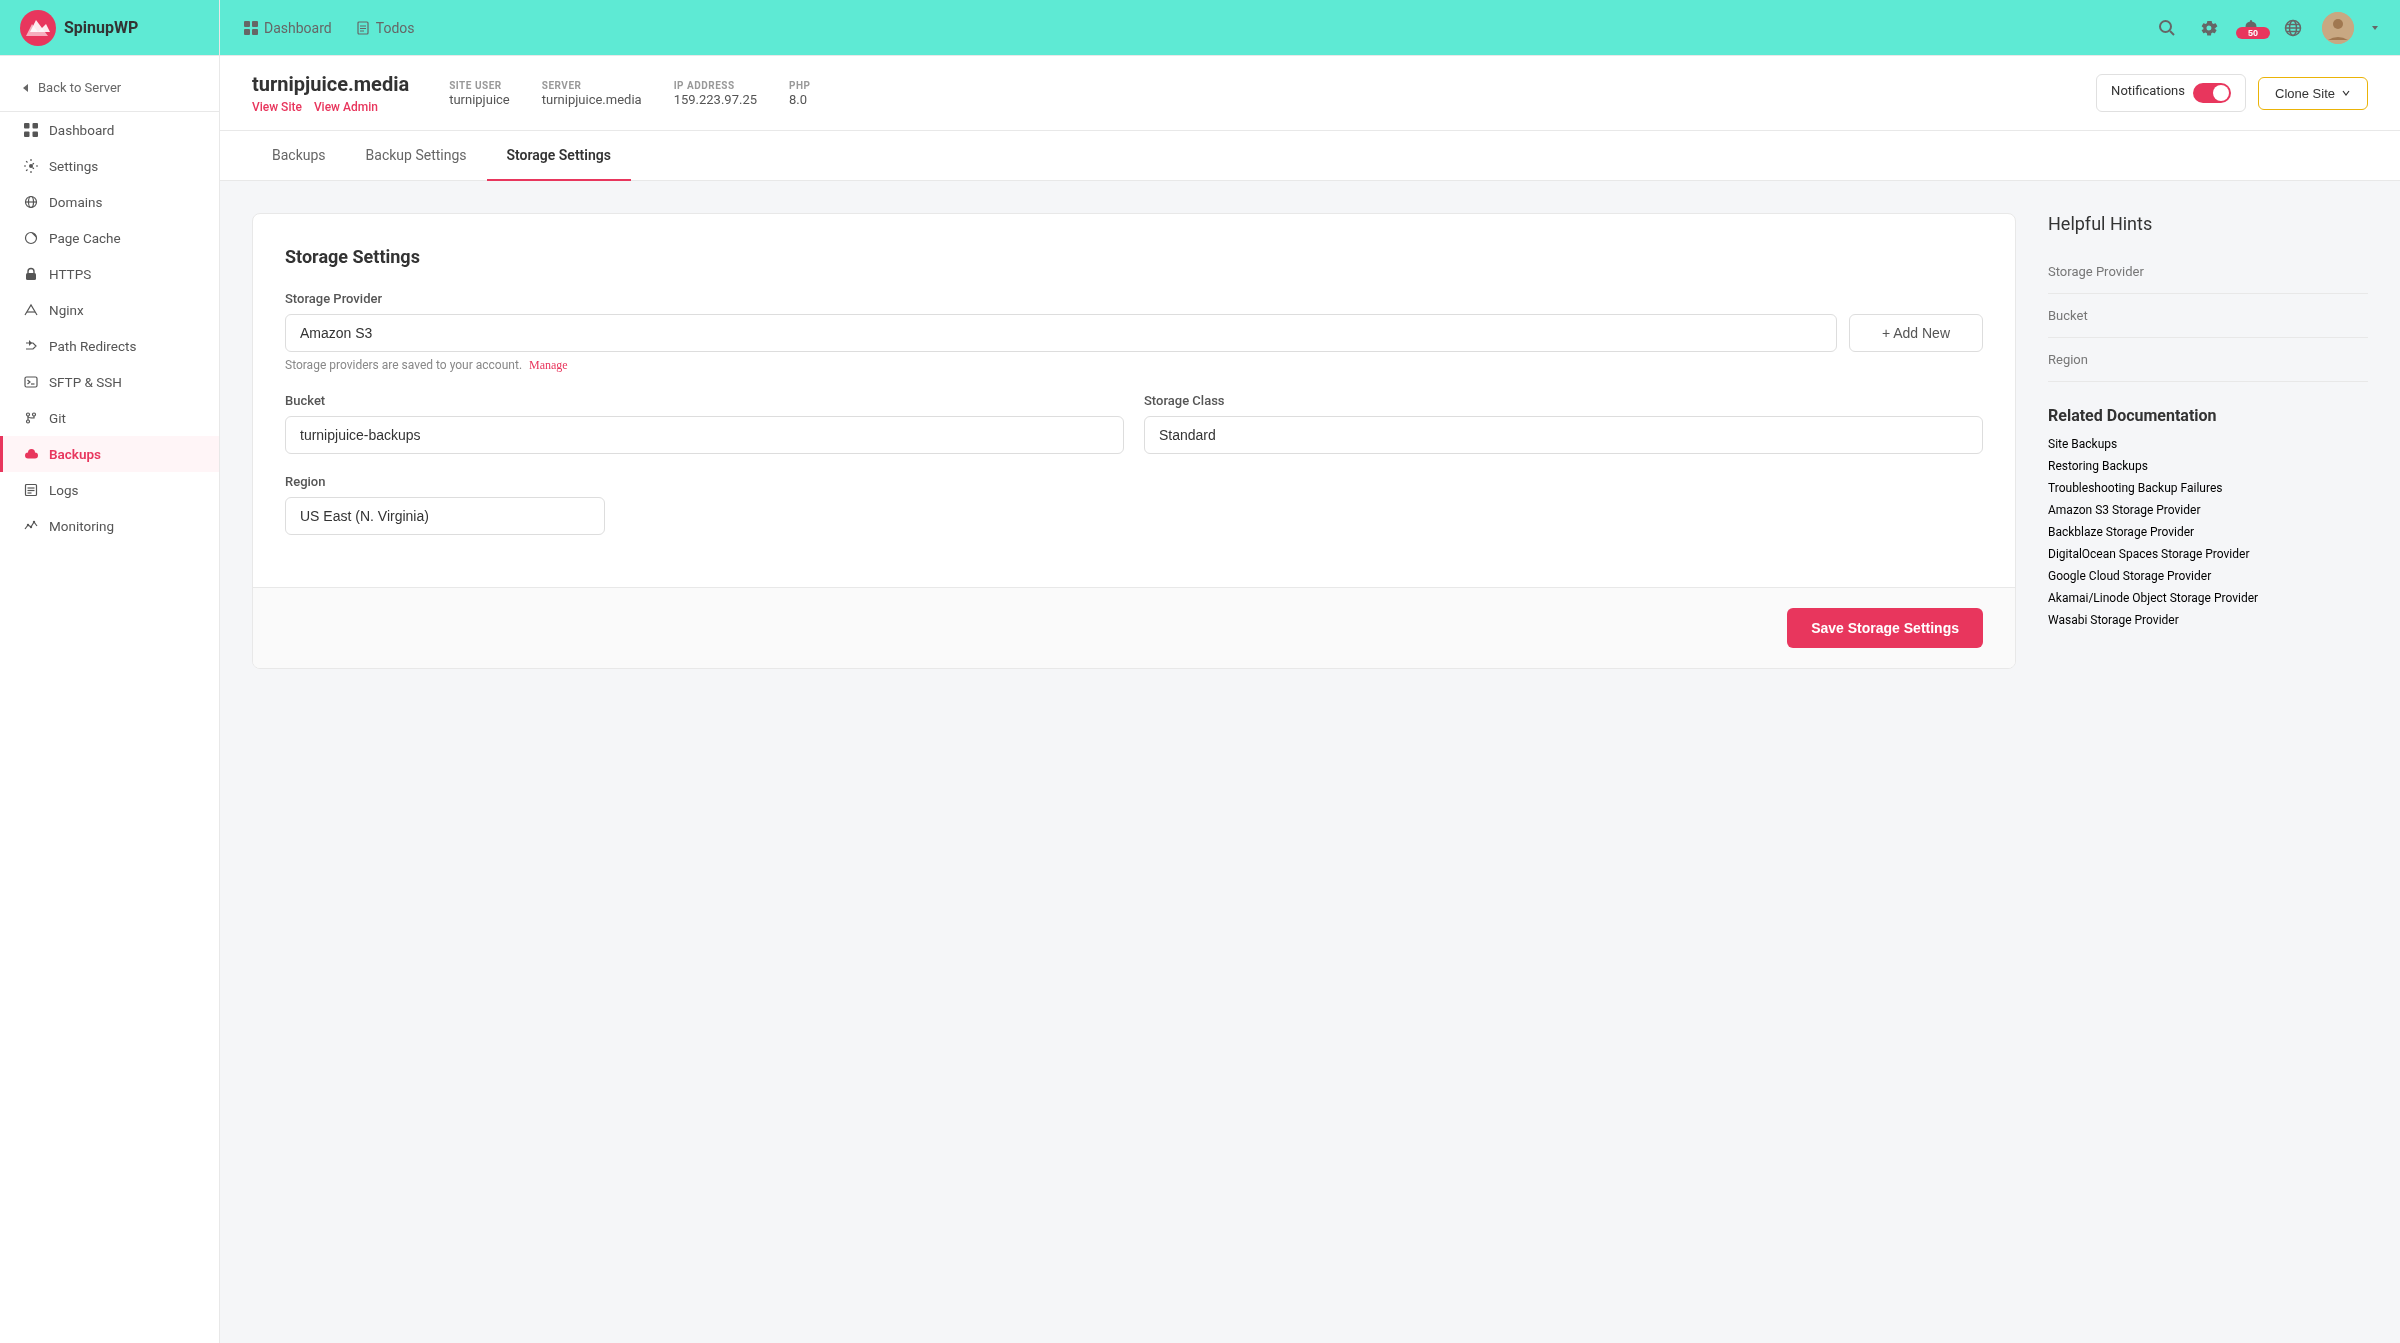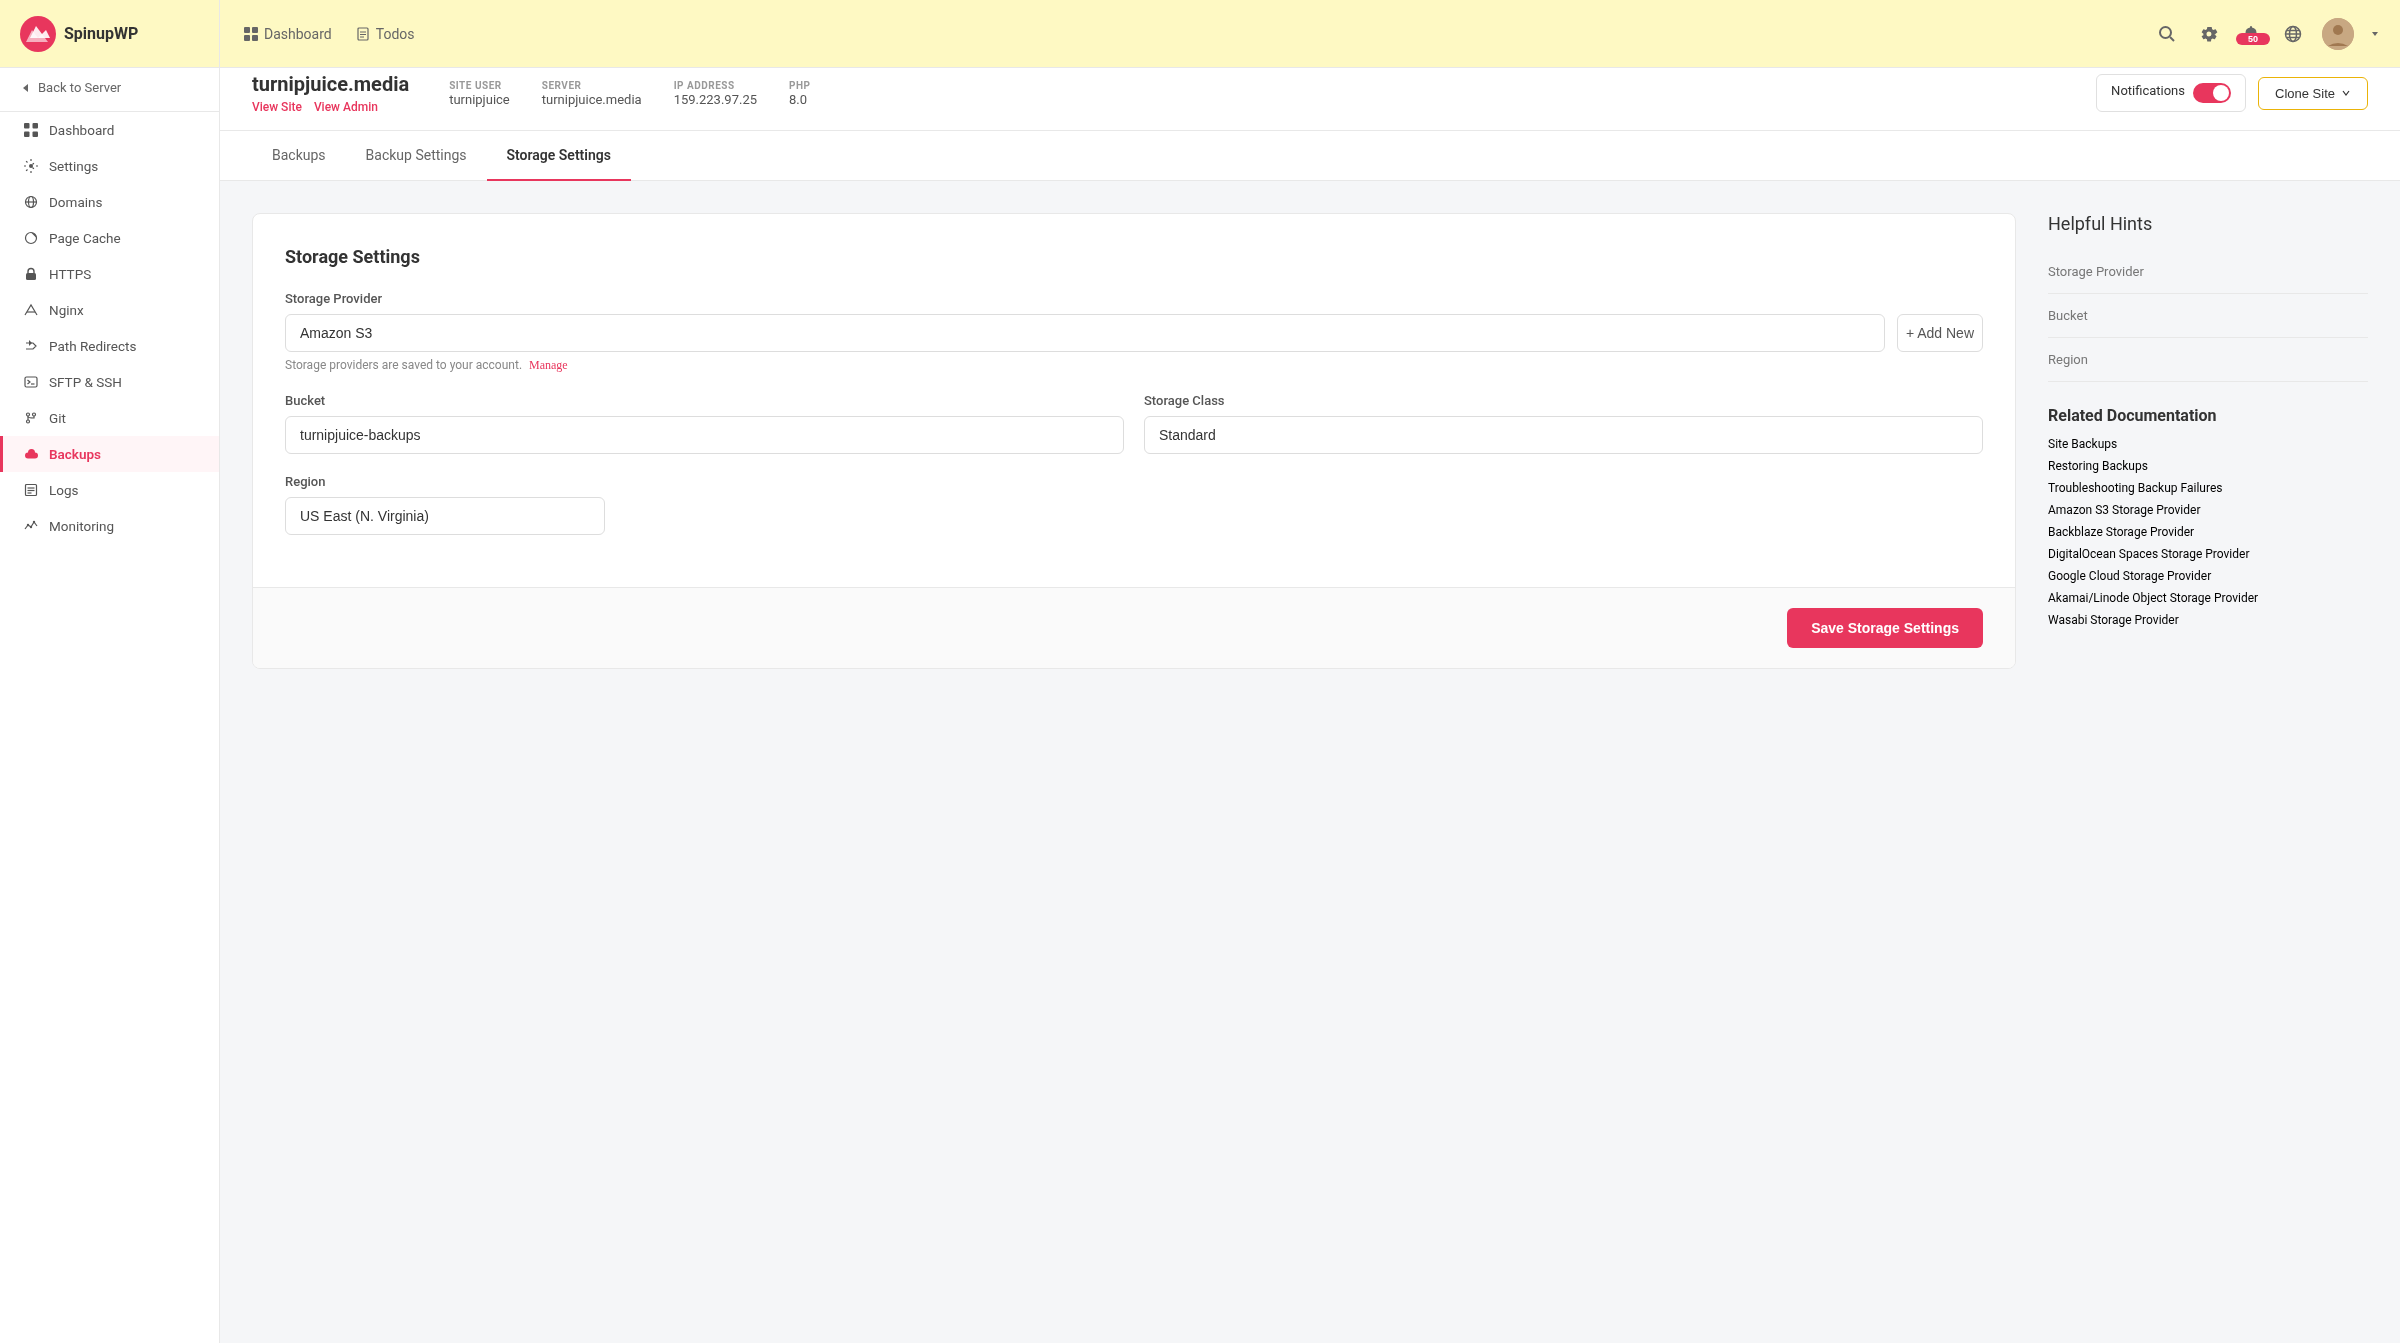--- a/index.html
+++ b/index.html
@@ -1,21 +1,21 @@
 <!DOCTYPE html>
 <html><head>
   <meta charset="utf-8">
   <style>
     * { box-sizing: border-box; margin: 0; padding: 0; }
     body { font-family: -apple-system, BlinkMacSystemFont, 'Segoe UI', Roboto, sans-serif; background: #f5f6f8; color: #333; font-size: 14px; }
 
     
     .top-nav {
-      position: fixed; top: 0; left: 0; right: 0; height: 68px;
-      background: #fef9c3; border-bottom: 1px solid #e8e8e8;
+      position: fixed; top: 0; left: 0; right: 0; height: 56px;
+      background: #5eead4; border-bottom: 1px solid #e8e8e8;
       display: flex; align-items: center; z-index: 100;
     }
     .logo-area {
       width: 220px; padding: 0 20px; display: flex; align-items: center; gap: 8px;
       border-right: 1px solid #e8e8e8; height: 100%;
     }
     .logo-icon { width: 36px; height: 36px; }
     .logo-text { font-size: 16px; font-weight: 700; color: #333; }
     .nav-links { display: flex; align-items: center; gap: 24px; padding: 0 24px; flex: 1; }
     .nav-link { display: flex; align-items: center; gap: 6px; color: #666; text-decoration: none; font-size: 14px; }
@@ -102,21 +102,21 @@
 
     .form-input {
       width: 100%; padding: 10px 14px; border: 1px solid #ddd; border-radius: 6px;
       font-size: 14px; color: #333; background: #fff; outline: none;
     }
 
     .provider-row { display: flex; gap: 12px; align-items: flex-start; }
     .provider-input { flex: 1; }
 
     .add-new-btn {
-      padding: 10px 8px; background: #fff; border: 1px solid #ddd; border-radius: 6px;
+      padding: 10px 32px; background: #fff; border: 1px solid #ddd; border-radius: 6px;
       color: #555; font-size: 14px; cursor: pointer; white-space: nowrap;
     }
 
     .help-text { font-size: 12px; color: #888; margin-top: 6px; }
     .help-text a { color: #e8365d; text-decoration: none; }
 
     .save-btn {
       background: #e8365d; color: #fff; border: none; border-radius: 6px;
       padding: 12px 24px; font-size: 14px; font-weight: 600; cursor: pointer;
     }

